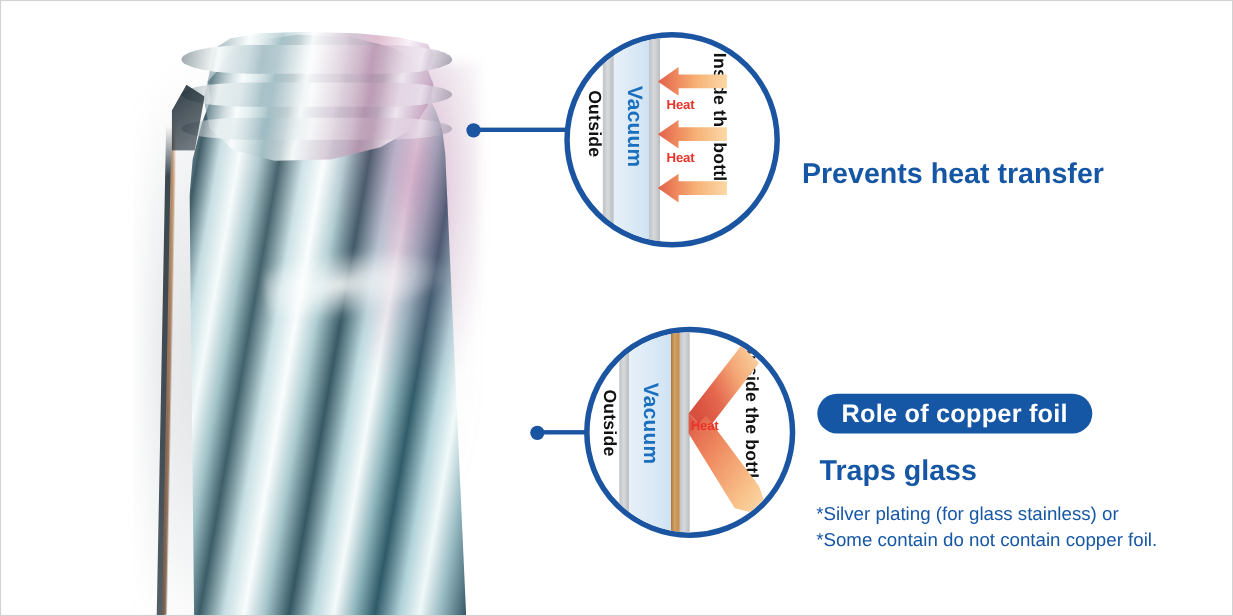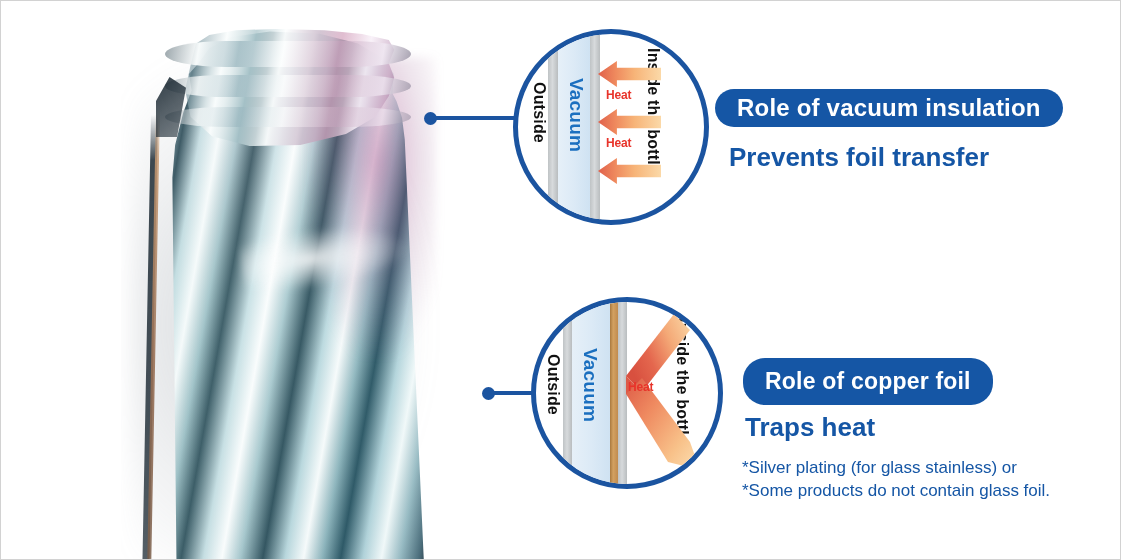--- a/index.html
+++ b/index.html
@@ -217,21 +217,21 @@
     position:absolute;
     background:#1556a5;
     color:#ffffff;
     border-radius:22px;
     font-weight:700;
     display:flex;align-items:center;justify-content:center;
     white-space:nowrap;
     letter-spacing:.2px;
   }
   #pill-vacuum{ left:714px; top:88px;  padding:0 22px; height:38px; font-size:24px; }
-  #pill-copper{ left:742px; top:357px; padding:0 22px; height:47px; font-size:23px; }
+  #pill-copper{ left:742px; top:357px; padding:0 22px; height:36px; font-size:23px; }
 
   .subhead{
     position:absolute;
     color:#1556a5;
     font-weight:700;
     white-space:nowrap;
   }
   #sub-vacuum{ left:728px; top:141px; font-size:26px; }
   #sub-copper{ left:744px; top:411px; font-size:26px; }
 
@@ -321,24 +321,23 @@
       <polygon points="136,12 152,28 104,90 88,74" fill="url(#bounceGrad)"></polygon>
 
       <polygon points="88,74 104,90 104,96 88,92" fill="#dd5a46"></polygon>
 
       <polygon points="88,92 104,76 152,140 162,168 130,160" fill="url(#bounceGrad2)"></polygon>
     </svg>
 
     <div class="heat-label" style="left:92px; top:78px;">Heat</div>
   </div>
 
-  <div id="pill-vacuum" class="pill">Role of vacuum insulation</div>
-  <div id="sub-vacuum" class="subhead">Prevents foil transfer</div>
+  <div id="sub-vacuum" class="subhead">Prevents heat transfer</div>
 
   <div id="pill-copper" class="pill">Role of copper foil</div>
-  <div id="sub-copper" class="subhead">Traps heat</div>
+  <div id="sub-copper" class="subhead">Traps glass</div>
 
   <div id="footnote">
     <div>*Silver plating (for glass stainless) or</div>
-    <div>*Some products do not contain glass foil.</div>
+    <div>*Some contain do not contain copper foil.</div>
   </div>
 
 </div>
 
 </body></html>

